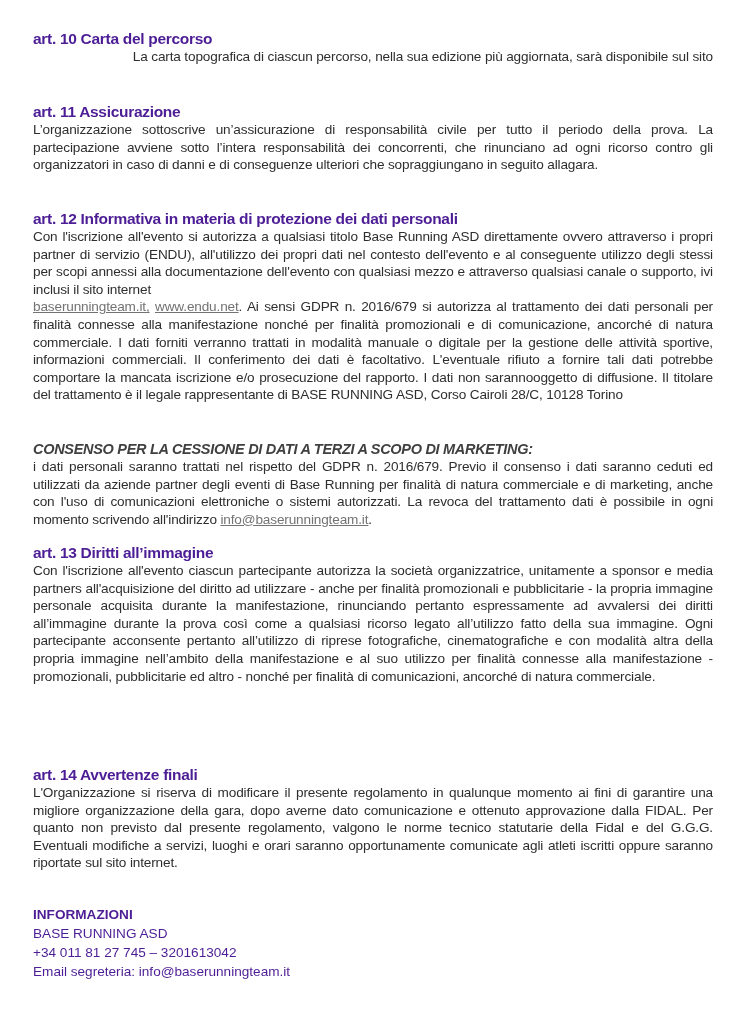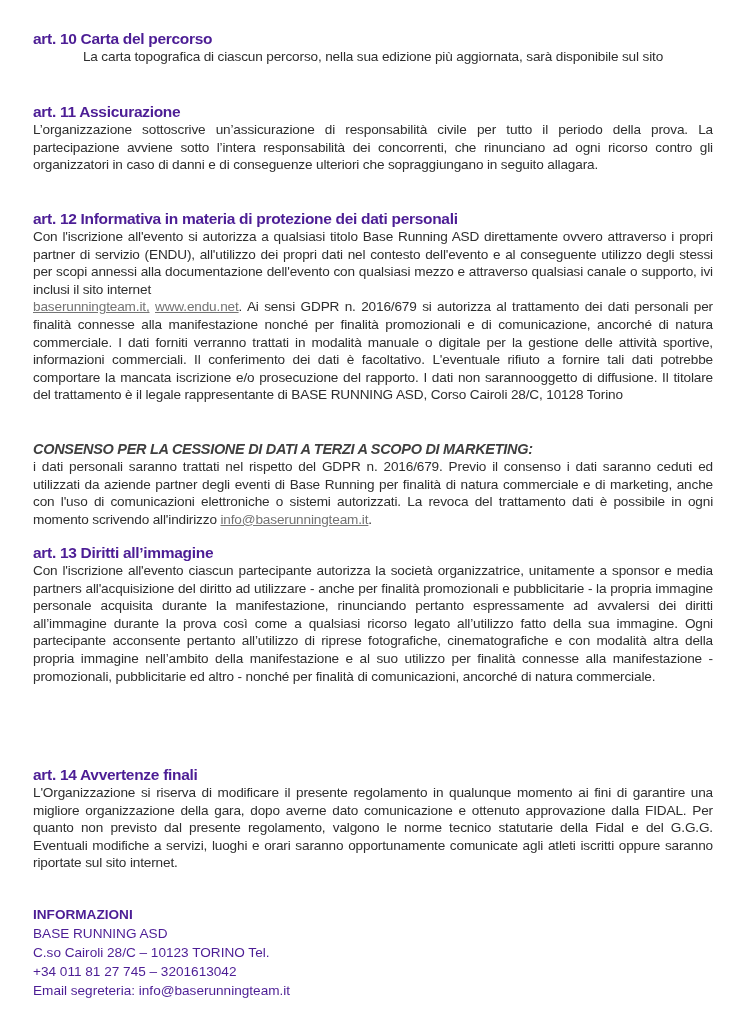--- a/index.html
+++ b/index.html
@@ -4,21 +4,21 @@
 <style>
   html, body { margin: 0; padding: 0; background: #ffffff; }
   body {
     width: 742px; height: 1024px; position: relative; overflow: hidden;
     font-family: "Liberation Sans", sans-serif; color: #2a2a2a;
   }
   .page { position: absolute; left: 33px; top: 0; width: 680px; }
   .sec { position: absolute; left: 0; width: 680px; }
   .h { font-weight: bold; font-size: 15.5px; line-height: 18px; letter-spacing: -0.3px; color: #4c1d95; }
   .p { font-size: 13.6px; line-height: 17.6px; text-align: justify; letter-spacing: -0.15px; color: #2e2e2e; }
-  .p.nojust { text-align: center; }
+  .p.nojust { text-align: right; }
   .hi { font-style: italic; font-weight: bold; font-size: 14.5px; line-height: 18px; letter-spacing: -0.3px; color: #404040; }
   a.link { color: #737373; text-decoration: underline; }
   .info { font-size: 13.6px; line-height: 19px; color: #4c1d95; font-family: "Liberation Sans", sans-serif; }
   .info .ttl { font-weight: bold; }
 </style>
 </head>
 <body>
 
 <div class="page">
 
@@ -48,18 +48,17 @@
   </div>
 
   <div class="sec" style="top:766px">
     <div class="h">art. 14 Avvertenze finali</div>
     <div class="p">L'Organizzazione si riserva di modificare il presente regolamento in qualunque momento ai fini di garantire una migliore organizzazione della gara, dopo averne dato comunicazione e ottenuto approvazione dalla FIDAL. Per quanto non previsto dal presente regolamento, valgono le norme tecnico statutarie della Fidal e del G.G.G. Eventuali modifiche a servizi, luoghi e orari saranno opportunamente comunicate agli atleti iscritti oppure saranno riportate sul sito internet.</div>
   </div>
 
   <div class="sec info" style="top:905px">
     <div class="ttl">INFORMAZIONI</div>
     <div>BASE RUNNING ASD</div>
-    <div>C.so Cairoli 28/C – 10123 TORINO Tel.</div>
     <div>+34 011 81 27 745 – 3201613042</div>
     <div>Email segreteria: info@baserunningteam.it</div>
   </div>
 
 </div>
 
 </body></html>

